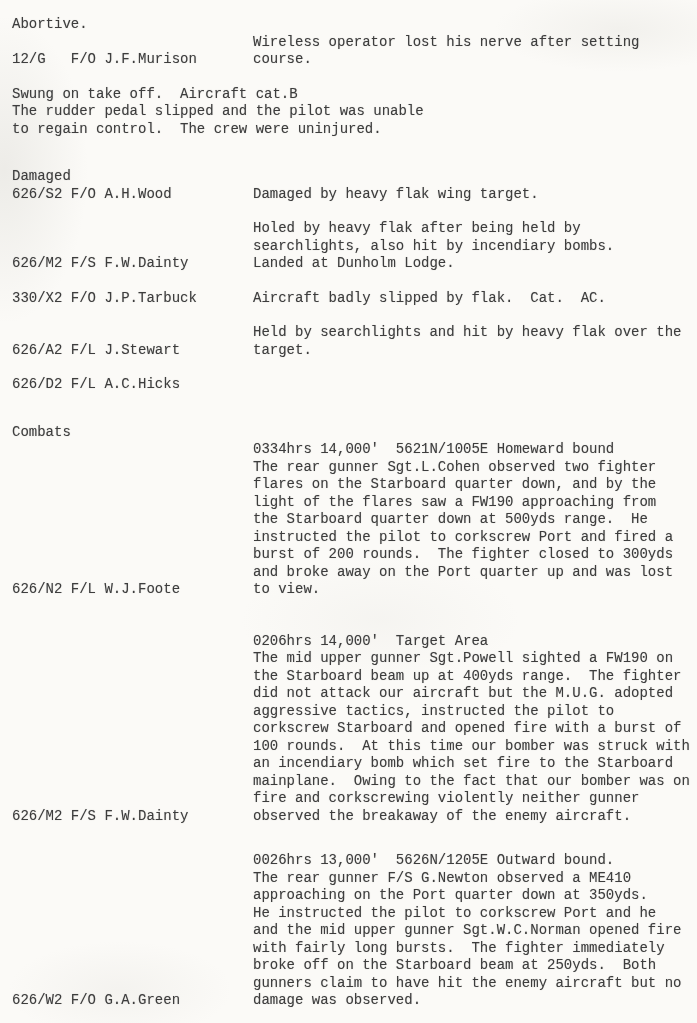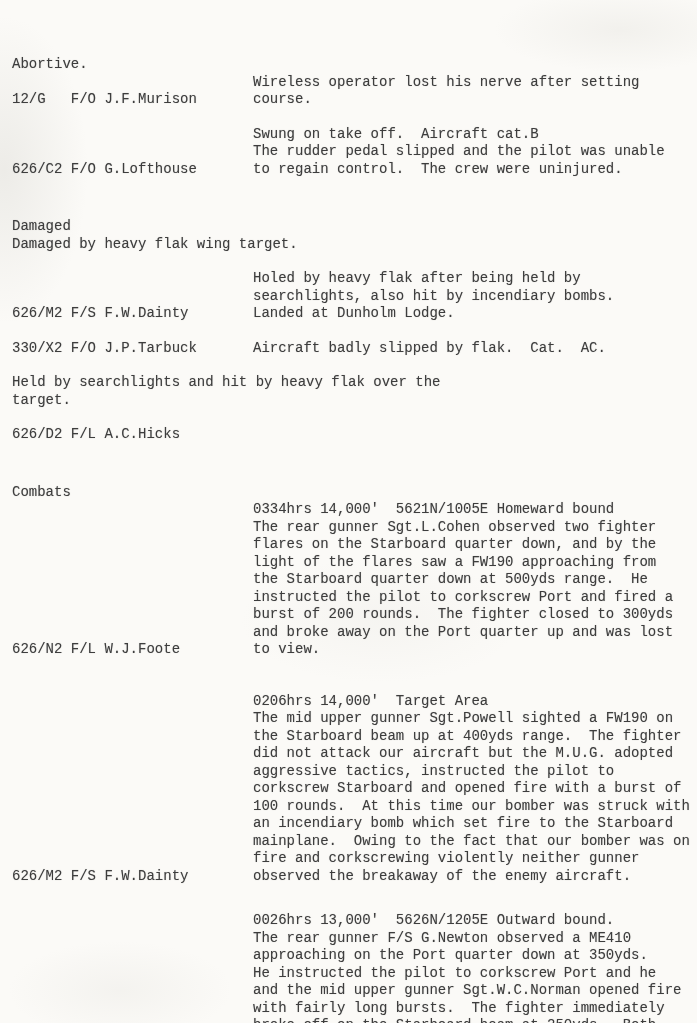--- a/index.html
+++ b/index.html
@@ -23,21 +23,21 @@
       radial-gradient(ellipse 180px 60px at 620px 30px, rgba(200,198,190,0.18), rgba(0,0,0,0) 70%),
       radial-gradient(ellipse 120px 220px at 4px 170px, rgba(180,178,170,0.20), rgba(0,0,0,0) 70%),
       radial-gradient(ellipse 200px 90px at 380px 620px, rgba(205,203,196,0.12), rgba(0,0,0,0) 70%),
       radial-gradient(ellipse 160px 70px at 120px 990px, rgba(200,198,190,0.14), rgba(0,0,0,0) 70%),
       #fbfaf7;
     color: #3d3d3d;
     font-size: 14px;
     line-height: 17.5px;
     text-shadow: 0 0 1px rgba(70,70,70,0.35);
   }
-  .section { margin-bottom: 30px; margin-top: 40px; }
+  .section { margin-bottom: 30px; }
   .section:last-child { margin-bottom: 0; }
   .section-heading {
     white-space: pre;
   }
   .entry {
     display: flex;
     align-items: flex-end;
     margin-bottom: 17px;
   }
   .entry:last-child { margin-bottom: 0; }
@@ -58,43 +58,44 @@
 <div class="page">
 
   <div class="section">
     <div class="section-heading">Abortive.</div>
     <div class="entry">
       <div class="crew">12/G   F/O J.F.Murison</div>
       <div class="description">Wireless operator lost his nerve after setting
 course.</div>
     </div>
     <div class="entry">
-      <div class="crew">626/C2 F/O G.Lofthouse</div>
       <div class="description">Swung on take off.  Aircraft cat.B
 The rudder pedal slipped and the pilot was unable
 to regain control.  The crew were uninjured.</div>
     </div>
   </div>
 
   <div class="section">
     <div class="section-heading">Damaged</div>
     <div class="entry">
+      <div class="crew">626/S2 F/O A.H.Wood</div>
       <div class="description">Damaged by heavy flak wing target.</div>
     </div>
     <div class="entry">
       <div class="crew">626/M2 F/S F.W.Dainty</div>
       <div class="description">Holed by heavy flak after being held by
 searchlights, also hit by incendiary bombs.
 Landed at Dunholm Lodge.</div>
     </div>
     <div class="entry">
       <div class="crew">330/X2 F/O J.P.Tarbuck</div>
       <div class="description">Aircraft badly slipped by flak.  Cat.  AC.</div>
     </div>
     <div class="entry">
+      <div class="crew">626/A2 F/L J.Stewart</div>
       <div class="description">Held by searchlights and hit by heavy flak over the
 target.</div>
     </div>
     <div class="entry">
       <div class="crew">626/D2 F/L A.C.Hicks</div>
     </div>
   </div>
 
   <div class="section">
     <div class="section-heading">Combats</div>

